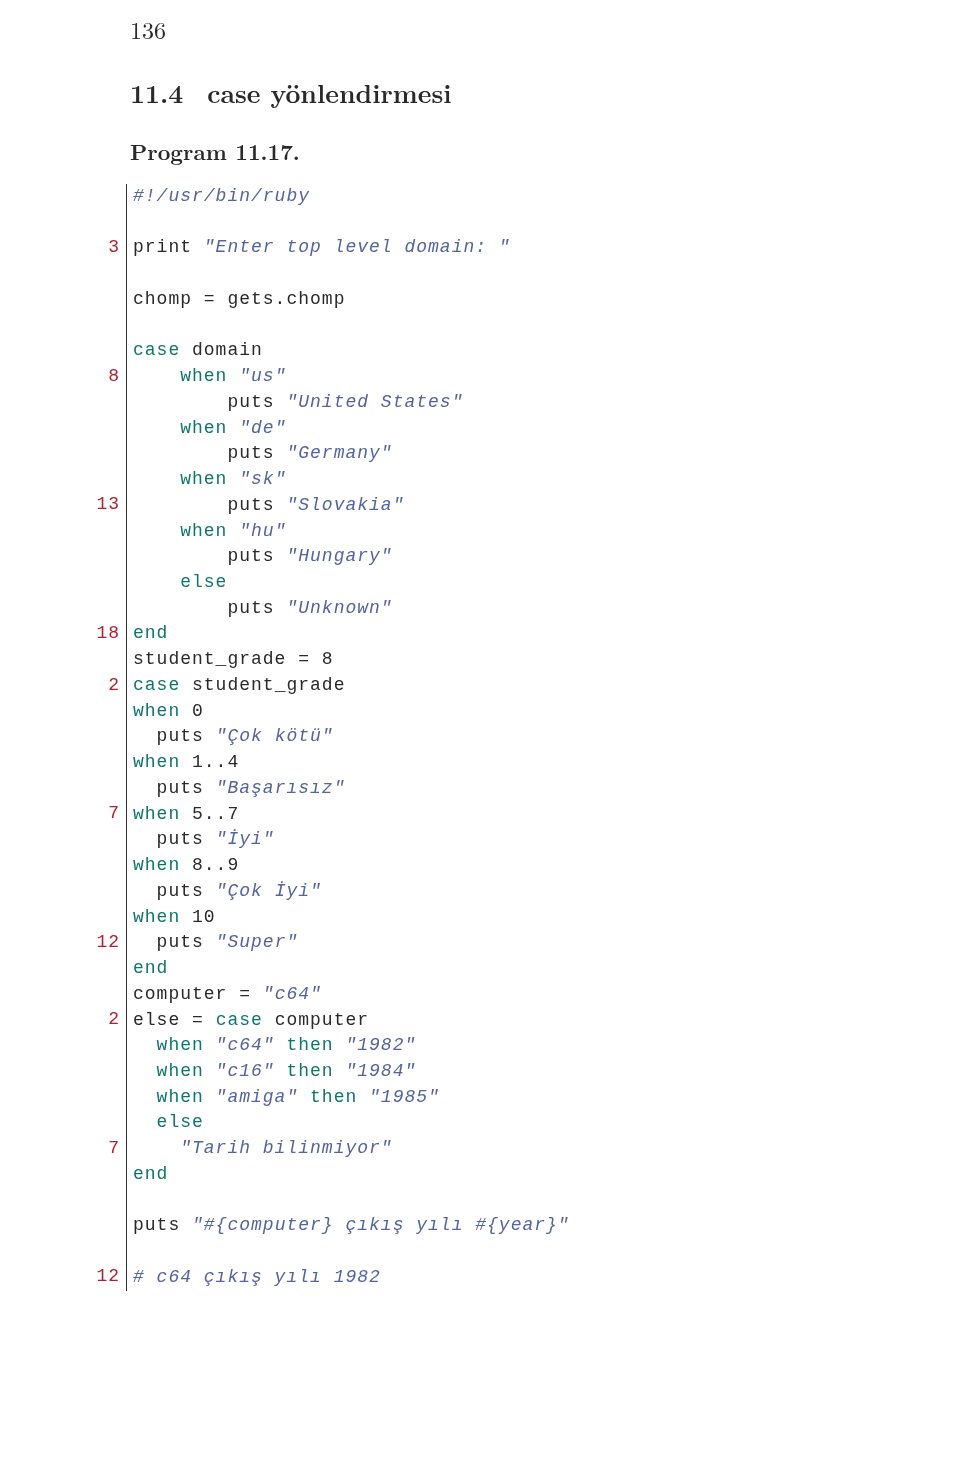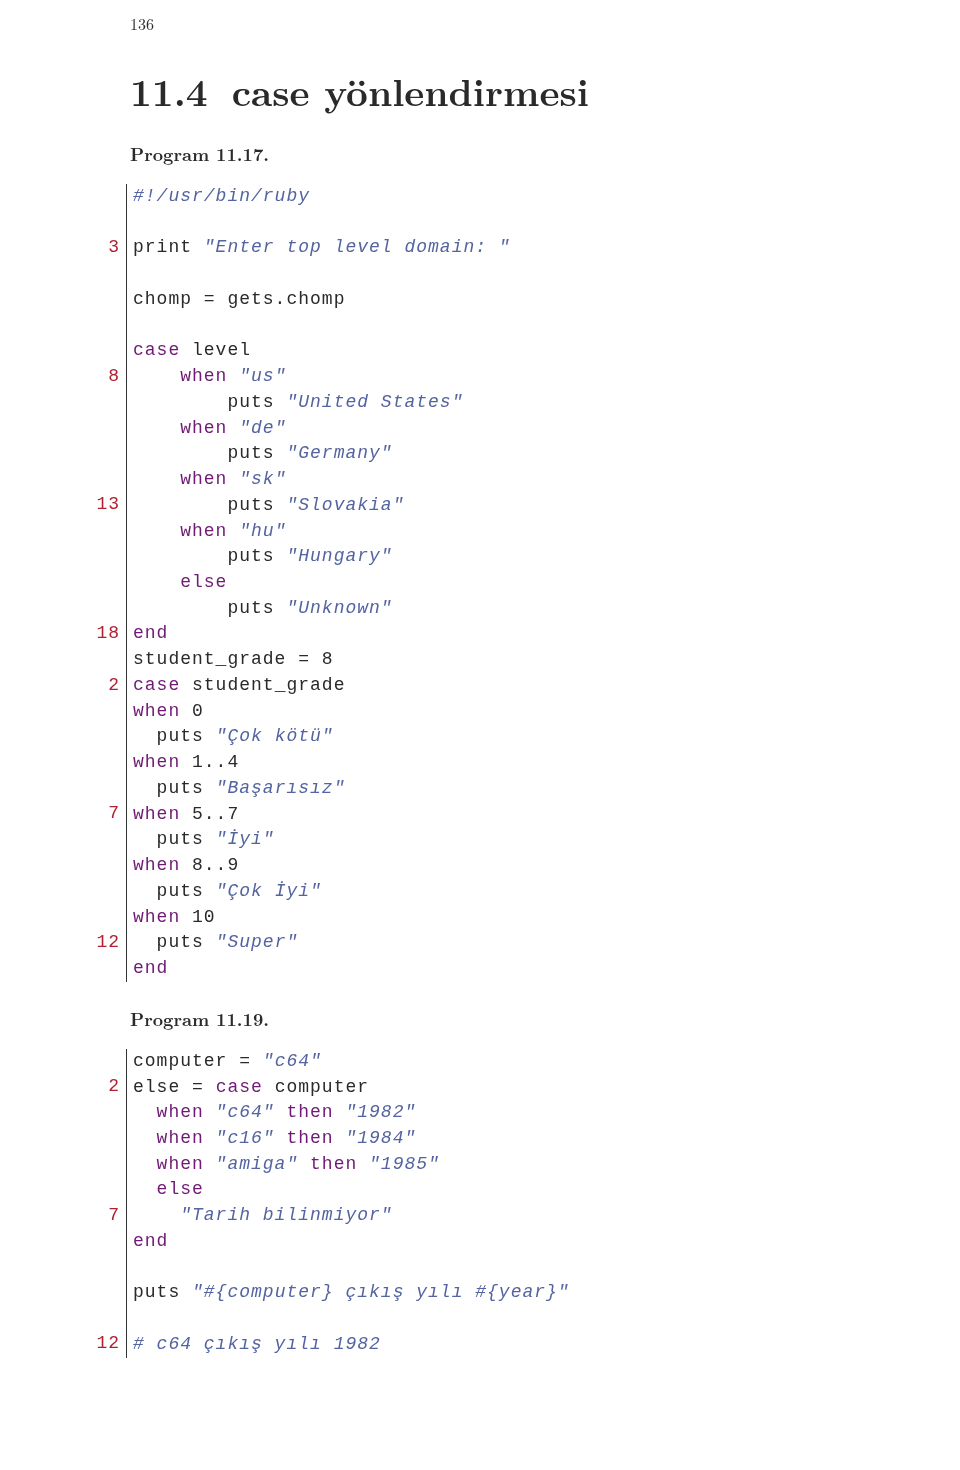--- a/index.html
+++ b/index.html
@@ -10,34 +10,34 @@
     color: #2a2a2a;
     width: 960px;
   }
   .page {
     padding: 12px 58px 30px 130px;
     box-sizing: border-box;
   }
   .header {
     display: flex;
     justify-content: space-between;
-    font-size: 16px;
+    font-size: 24px;
     margin-bottom: 28px;
   }
   .header-right {
     font-style: italic;
   }
   .section-title {
-    font-size: 38px;
+    font-size: 26px;
     font-weight: bold;
     margin-bottom: 24px;
   }
   .section-num { margin-right: 24px; }
   .prog-title {
-    font-size: 18px;
+    font-size: 22px;
     font-weight: bold;
     margin-top: 24px;
     margin-bottom: 18px;
   }
   .listing {
     font-family: "CMU Typewriter", "Courier New", monospace;
     font-size: 18px;
     line-height: 1.43;
     letter-spacing: 1px;
     display: flex;
@@ -49,21 +49,21 @@
     padding-right: 6px;
     box-sizing: border-box;
     color: #b02030;
   }
   .gutter div { height: 25.7px; }
   .code-col {
     border-left: 1px solid #333;
     padding-left: 6px;
     white-space: pre;
   }
-  .kw { color: #701a75; }
+  .kw { color: #0f766e; }
   .str { color: #5464a0; font-style: italic; }
   .cmt { color: #5464a0; font-style: italic; text-align: center; }
   .lineno { font-style: normal; }
 </style>
 </head>
 <body>
 
 <div class="page">
 
   <div class="header">
@@ -96,21 +96,21 @@
         <div></div>
         <div></div>
       <div class="lineno">18</div>
     </div>
     <div class="code-col"><span class="cmt">#!/usr/bin/ruby</span>
 
 <span>print </span><span class="str">"Enter top level domain: "</span>
 
 <span>chomp = gets.chomp</span>
 
-<span class="kw">case</span><span> level</span>
+<span class="kw">case</span><span> domain</span>
 <span class="kw">    when</span><span class="str"> "us"</span>
 <span>        puts </span><span class="str">"United States"</span>
 <span class="kw">    when</span><span class="str"> "de"</span>
 <span>        puts </span><span class="str">"Germany"</span>
 <span class="kw">    when</span><span class="str"> "sk"</span>
 <span>        puts </span><span class="str">"Slovakia"</span>
 <span class="kw">    when</span><span class="str"> "hu"</span>
 <span>        puts </span><span class="str">"Hungary"</span>
 <span class="kw">    else</span>
 <span>        puts </span><span class="str">"Unknown"</span>
@@ -142,21 +142,20 @@
 <span>  puts </span><span class="str">"Başarısız"</span>
 <span class="kw">when</span><span> 5..7</span>
 <span>  puts </span><span class="str">"İyi"</span>
 <span class="kw">when</span><span> 8..9</span>
 <span>  puts </span><span class="str">"Çok İyi"</span>
 <span class="kw">when</span><span> 10</span>
 <span>  puts </span><span class="str">"Super"</span>
 <span class="kw">end</span></div>
   </div>
 
-  <div class="prog-title">Program 11.19.</div>
 
   <div class="listing">
     <div class="gutter">
       <div></div>
       <div class="lineno">2</div>
       <div></div>
         <div></div>
         <div></div>
         <div></div>
       <div class="lineno">7</div>

